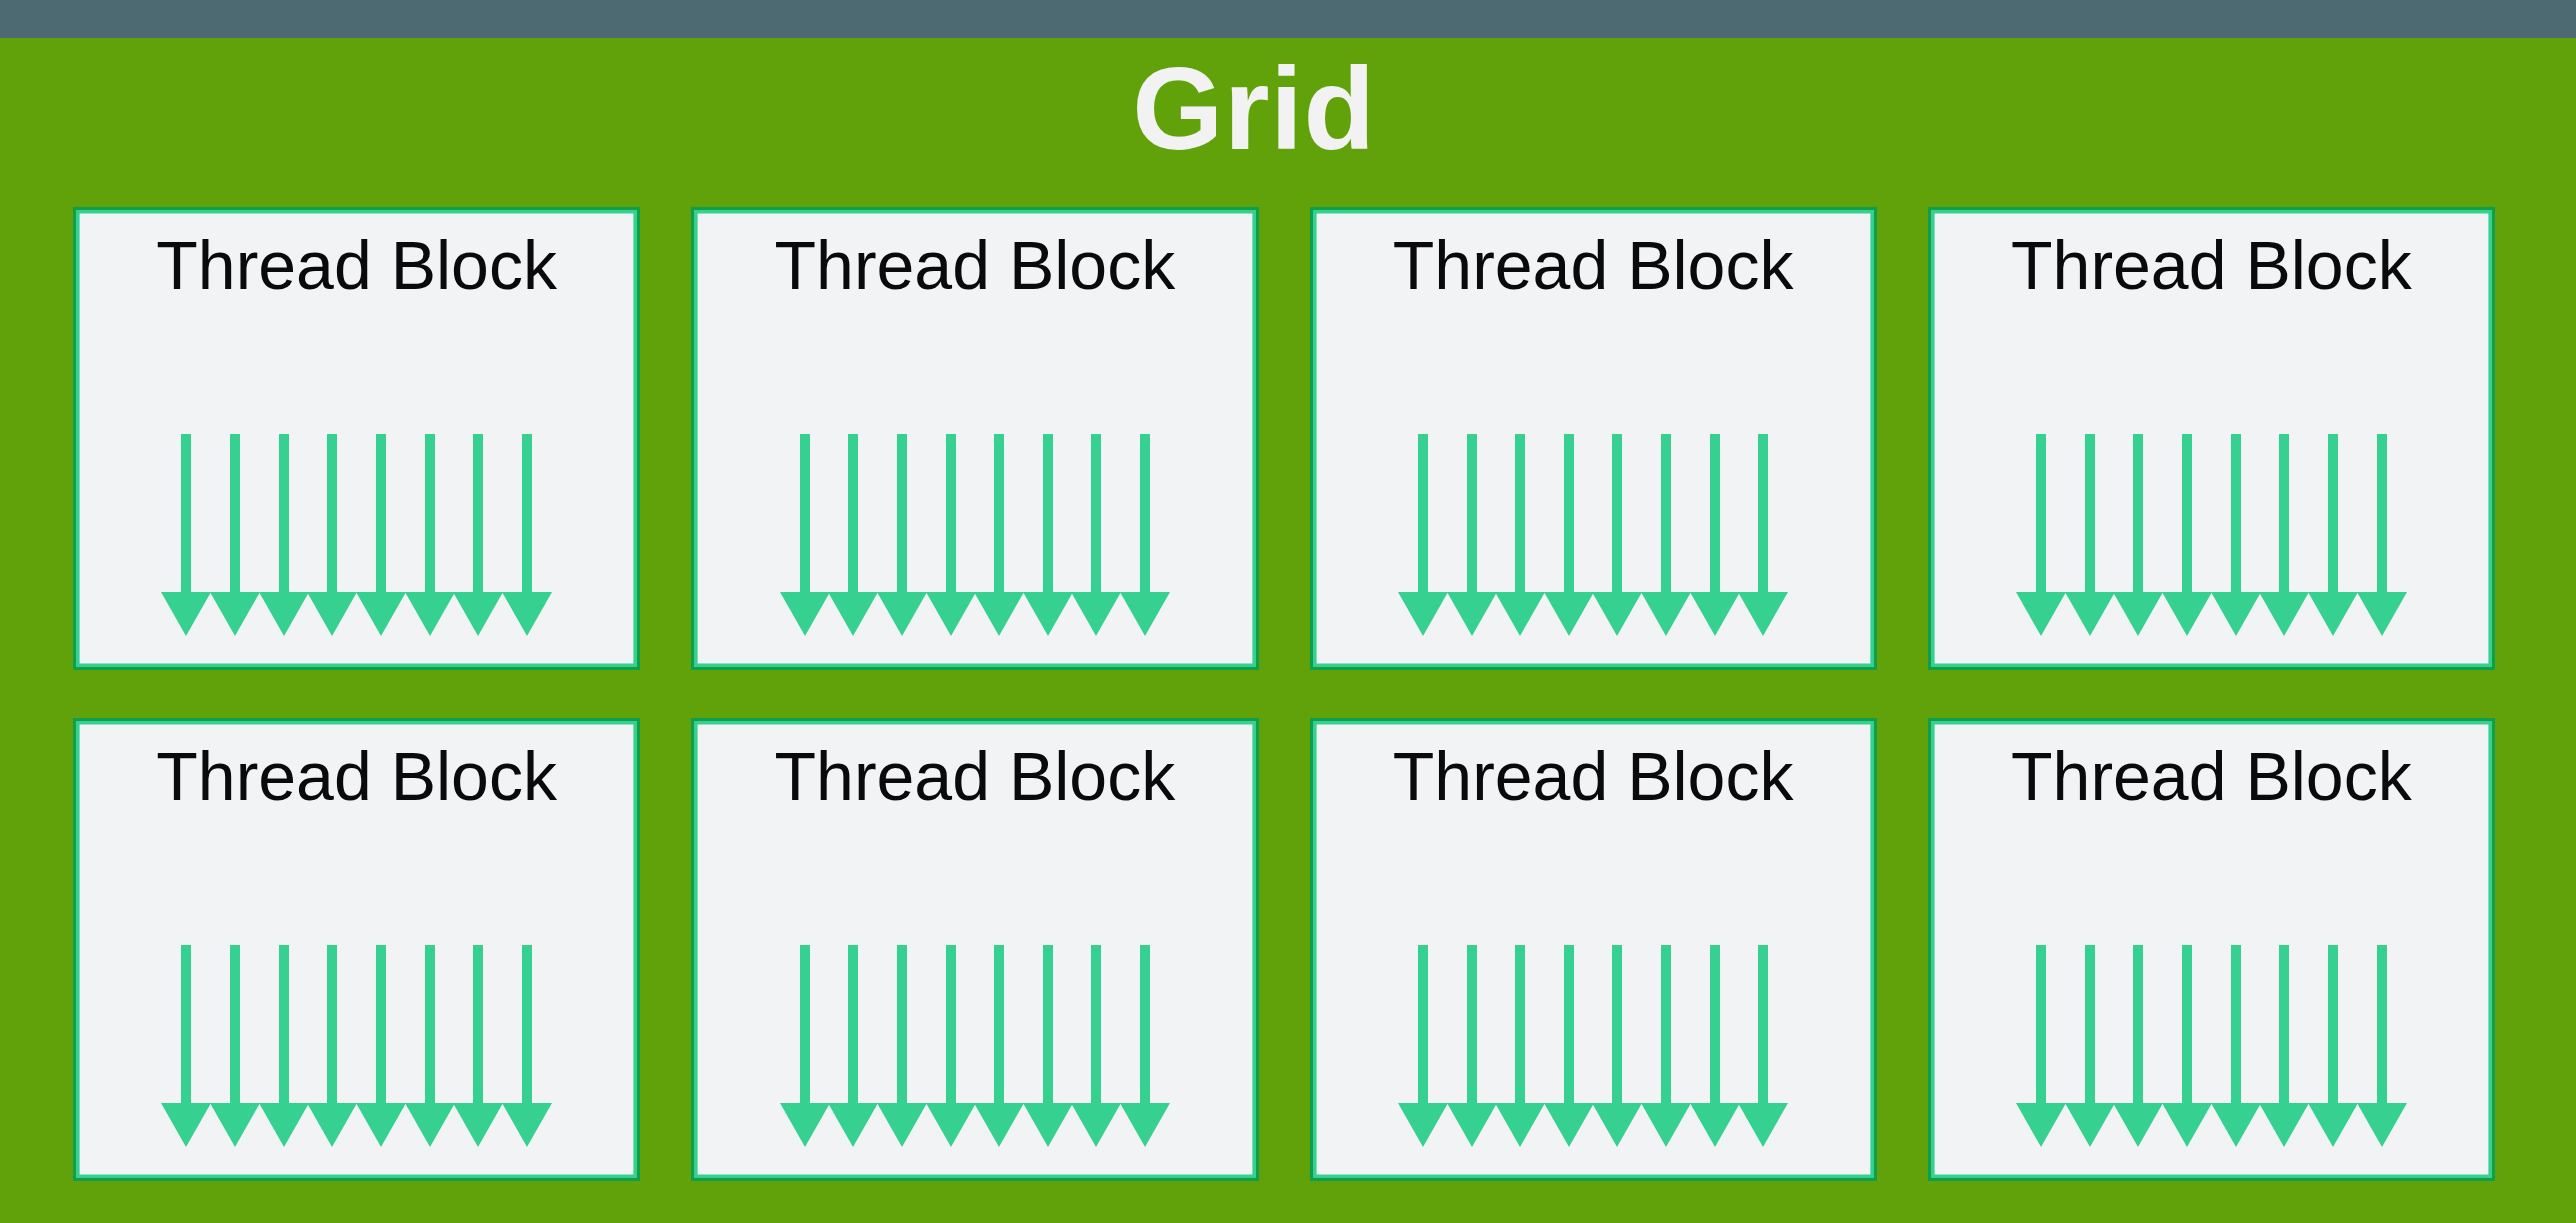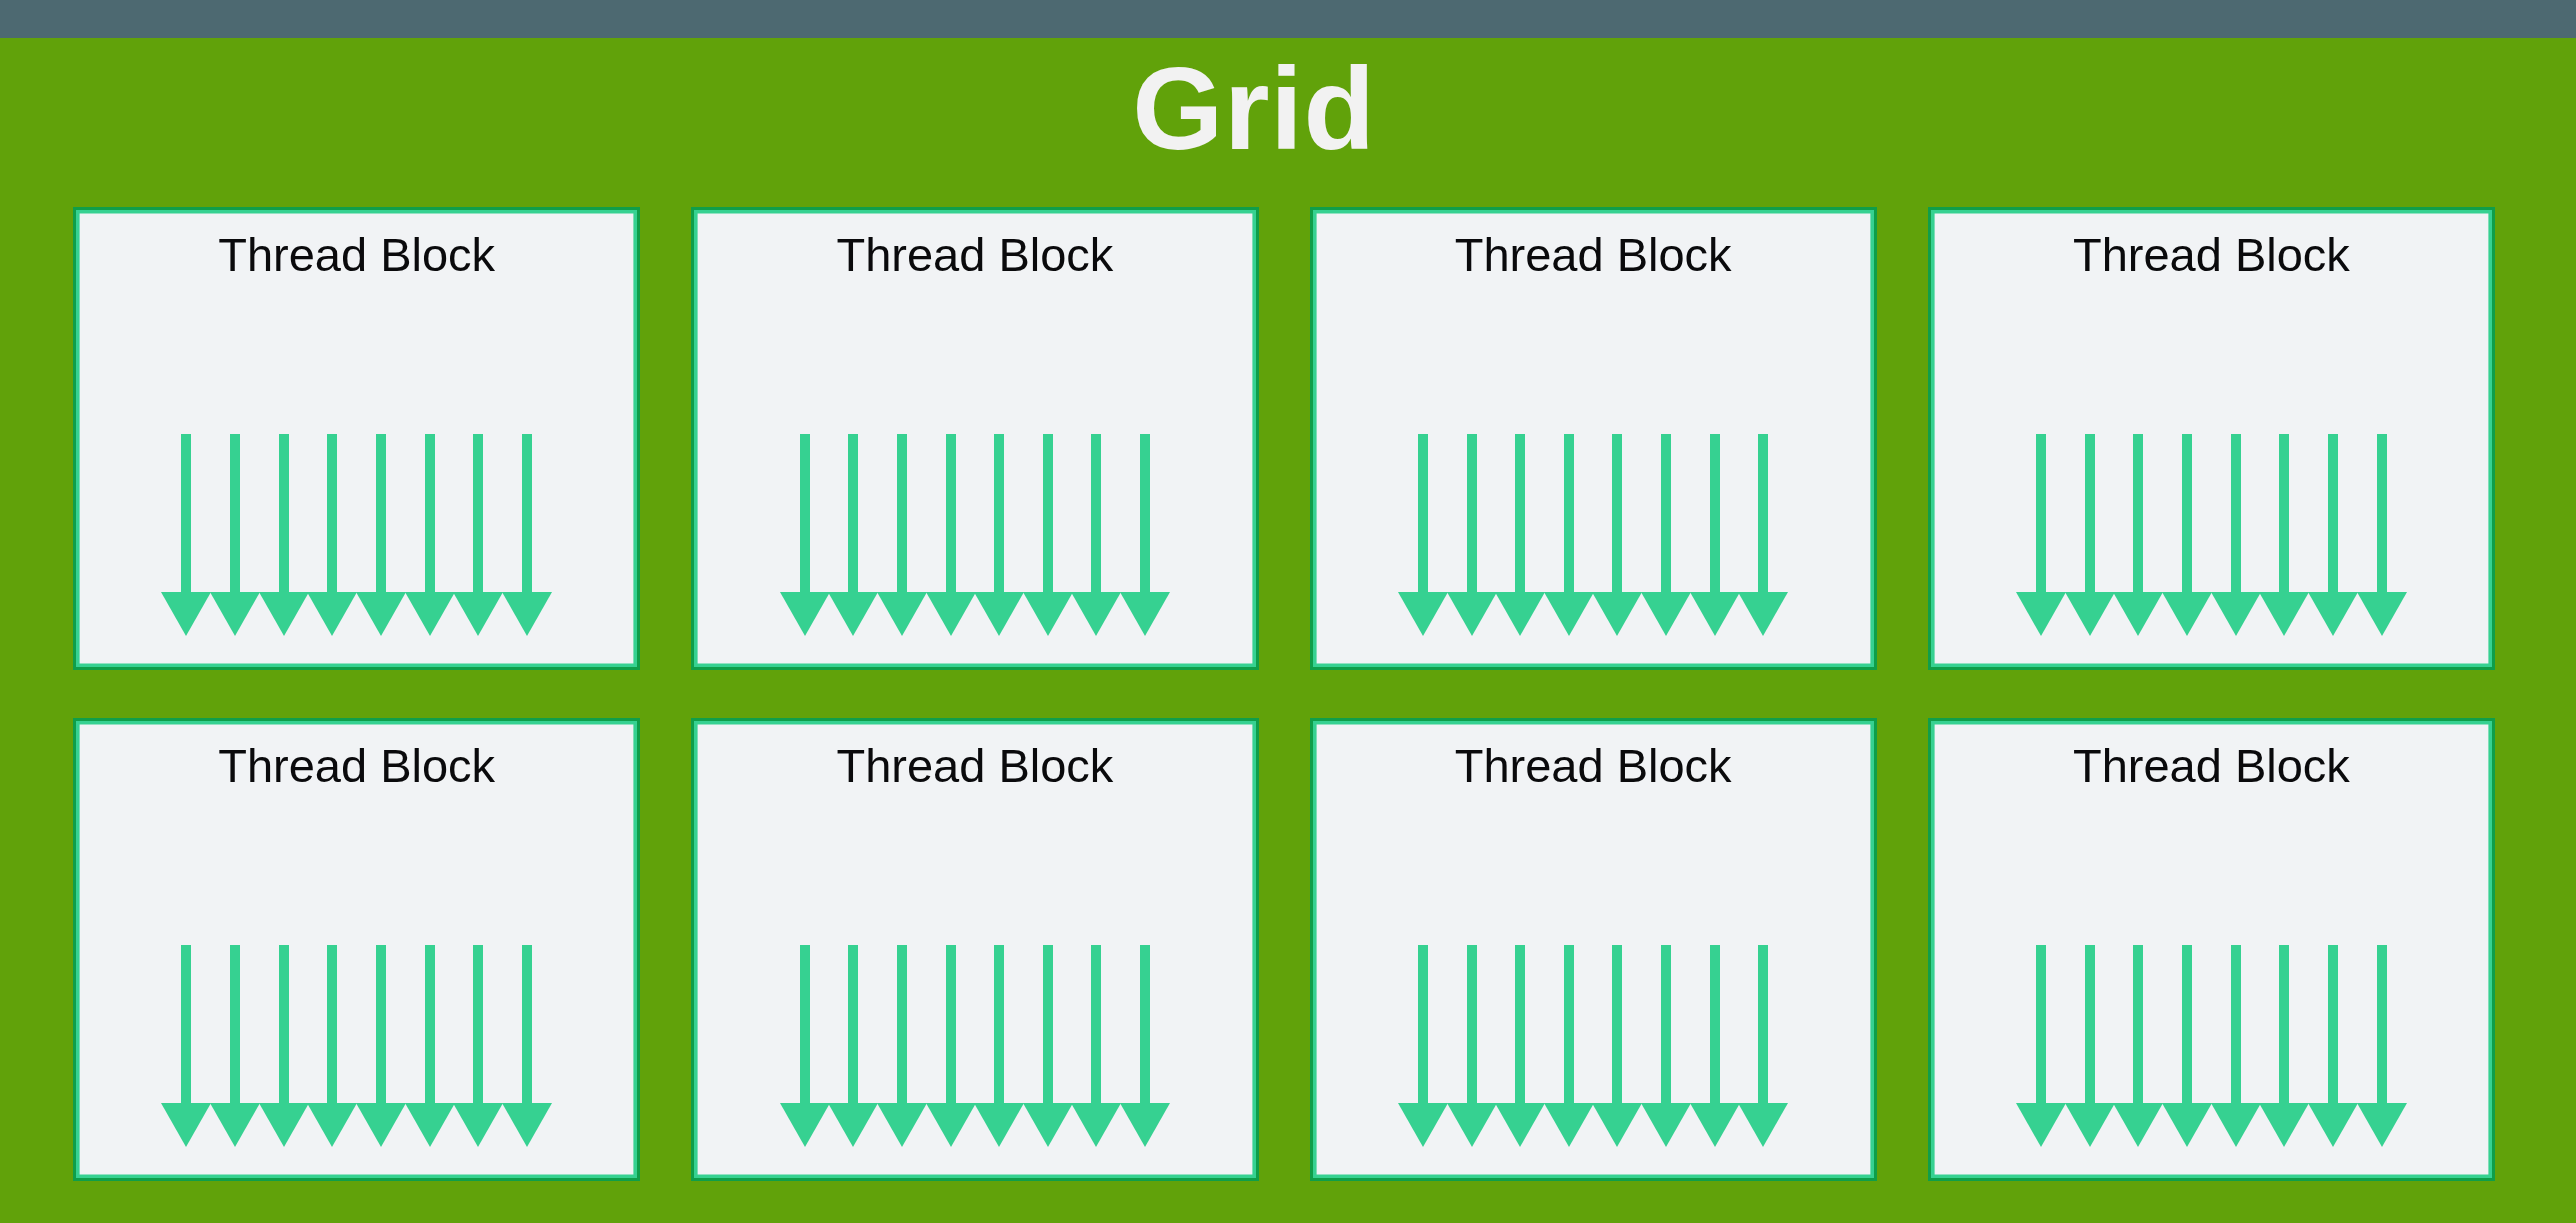--- a/index.html
+++ b/index.html
@@ -39,21 +39,21 @@
   }
   .block{
     position:relative;
     background:var(--block_background);
     border:3.6px solid var(--block_border_outer);
     box-shadow:inset 0 0 0 3.6px var(--block_border_inner);
   }
   .block-label{
     margin-top:20px;
     text-align:center;
-    font-size:47px;
+    font-size:68px;
     line-height:1.05;
     color:var(--block_text_color);
   }
   .arrows{
     position:absolute;left:0;right:0;bottom:31px;
     height:202px;
     display:flex;justify-content:center;align-items:flex-start;
   }
   .arrow{
     position:relative;flex:0 0 auto;

